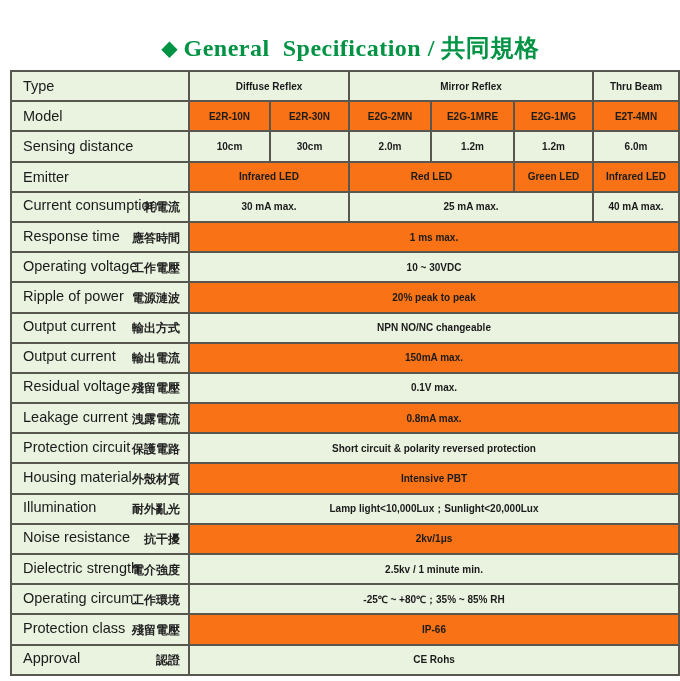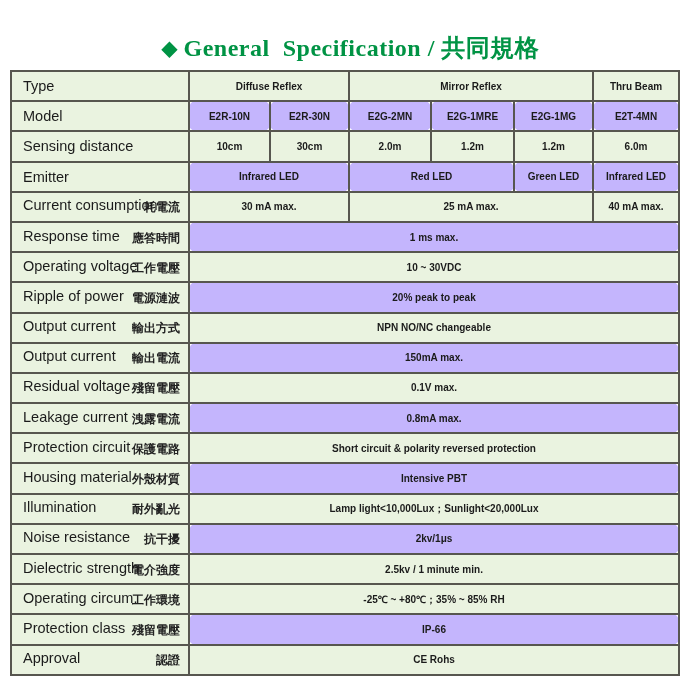--- a/index.html
+++ b/index.html
@@ -43,21 +43,21 @@
     padding:0 8px 0 11px;
   }
   table.spec td.label .zh{
     float:right;
     font-size:12px;
     color:#222;
     padding-top:2px;
     font-weight:bold;
   }
   td.g{background:var(--cell-green);}
-  td.w{background:#c4b5fd;border-radius:7px;}
+  td.w{background:#f97316;}
   td.small{font-weight:normal;font-size:12px;}
 </style>
 </head>
 <body>
 
 <div class="title" style="color: rgb(0, 147, 68);">
   <span class="diamond">◆</span><span>General  Specification / 共同規格</span>
 </div>
 
 <table class="spec">

